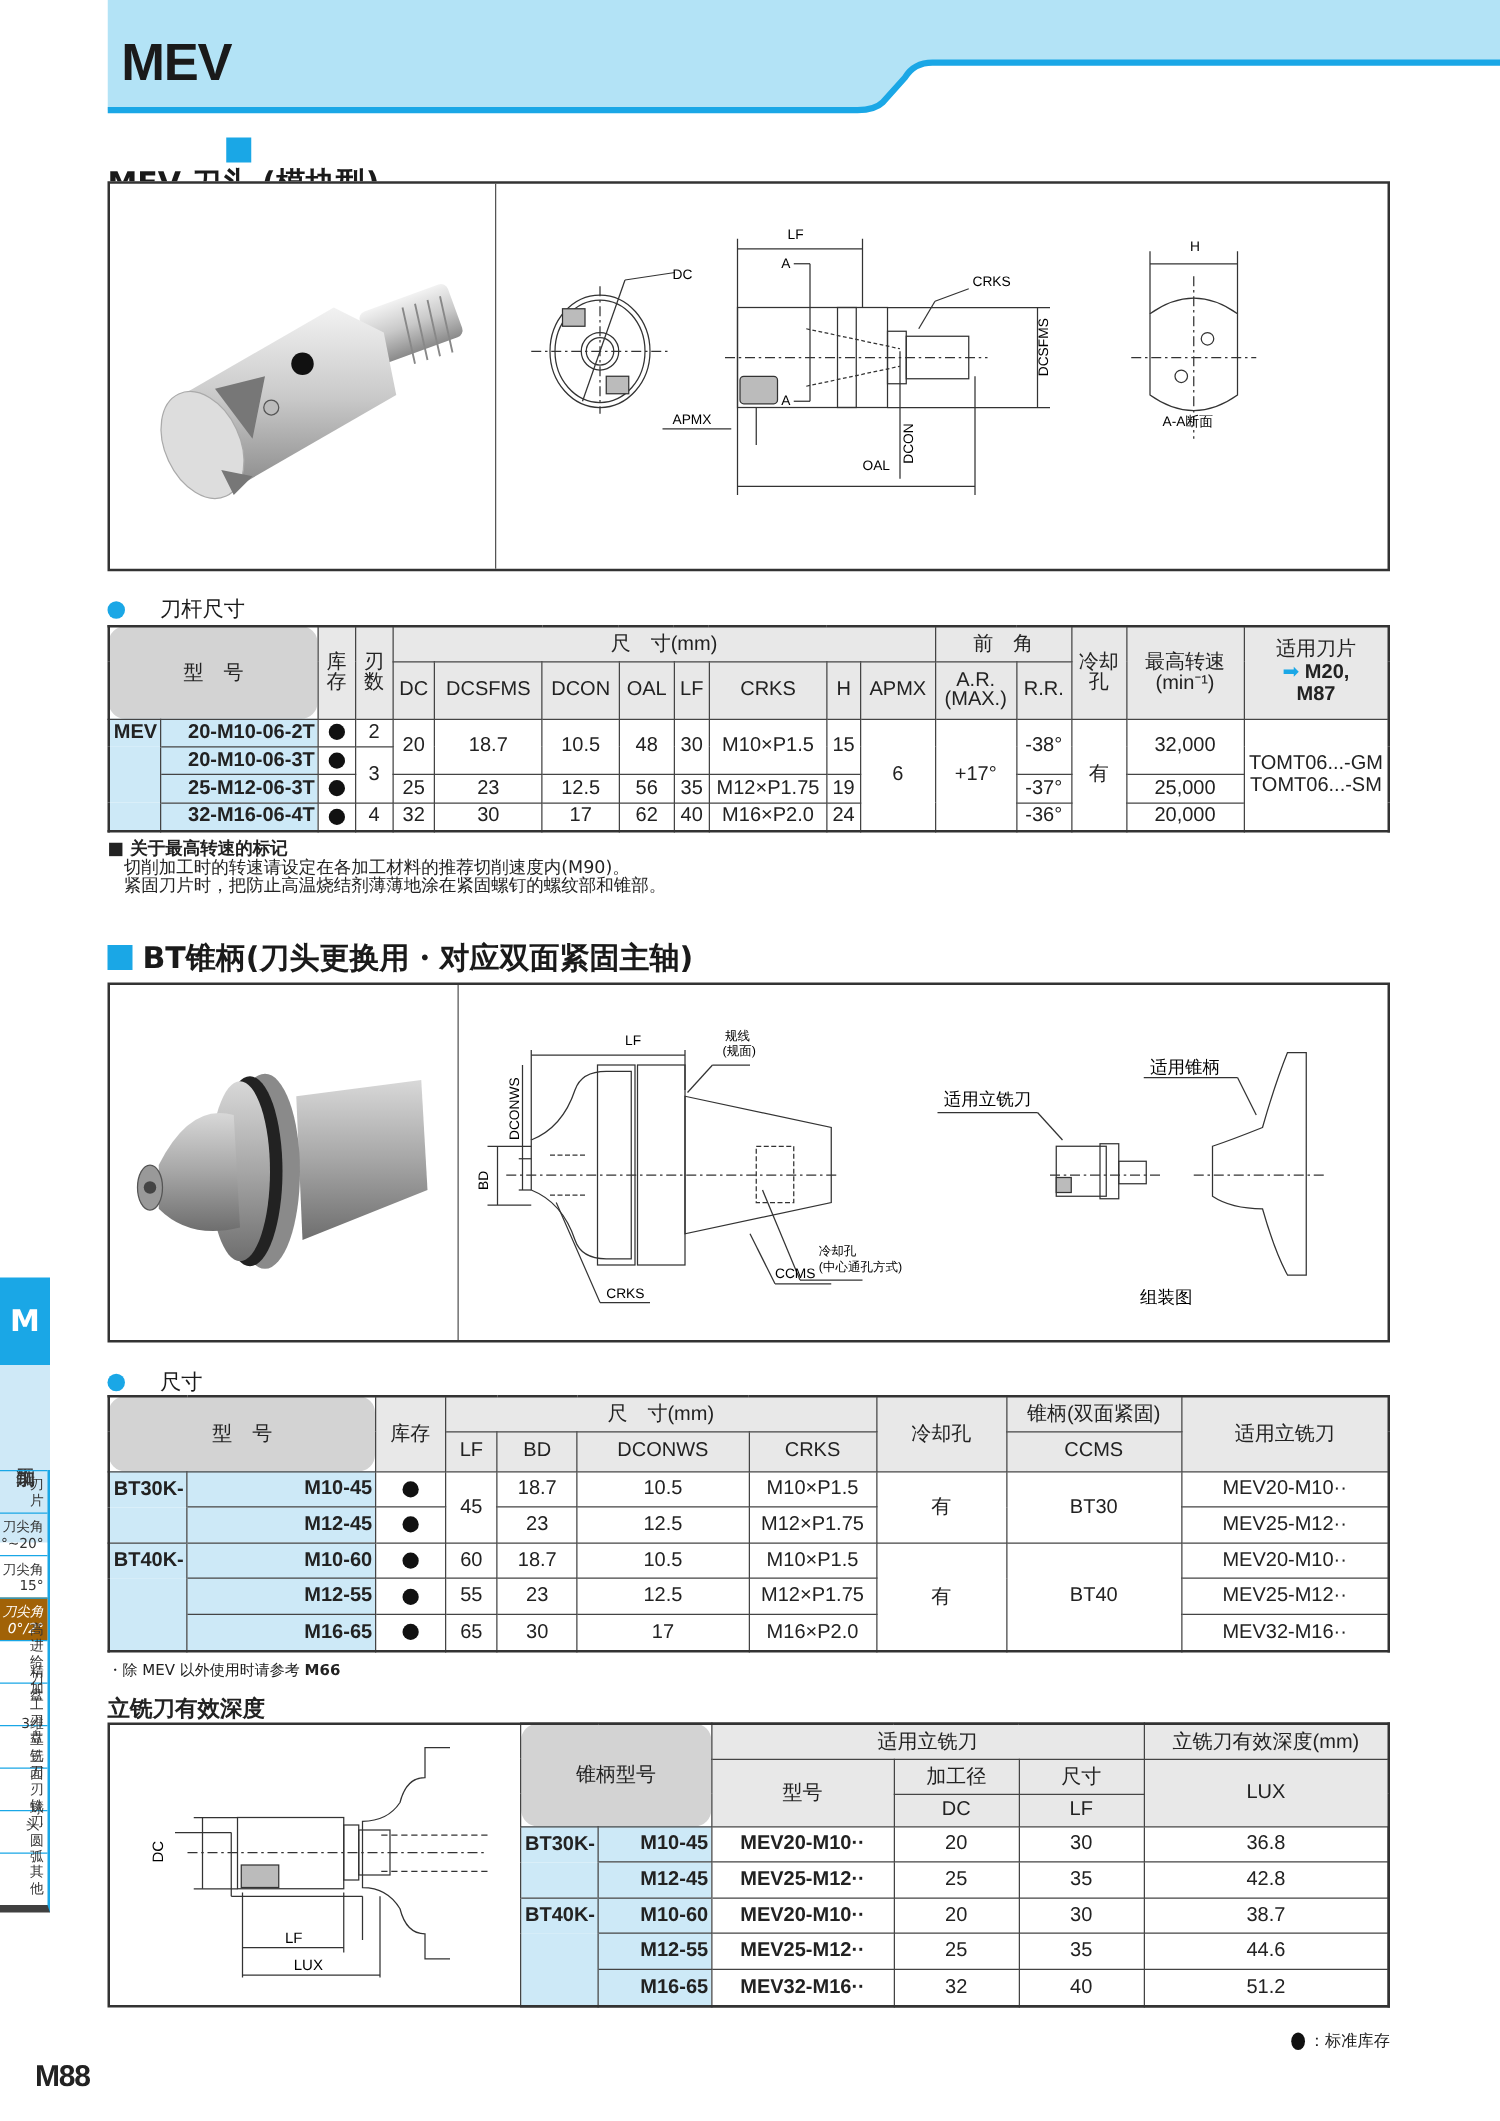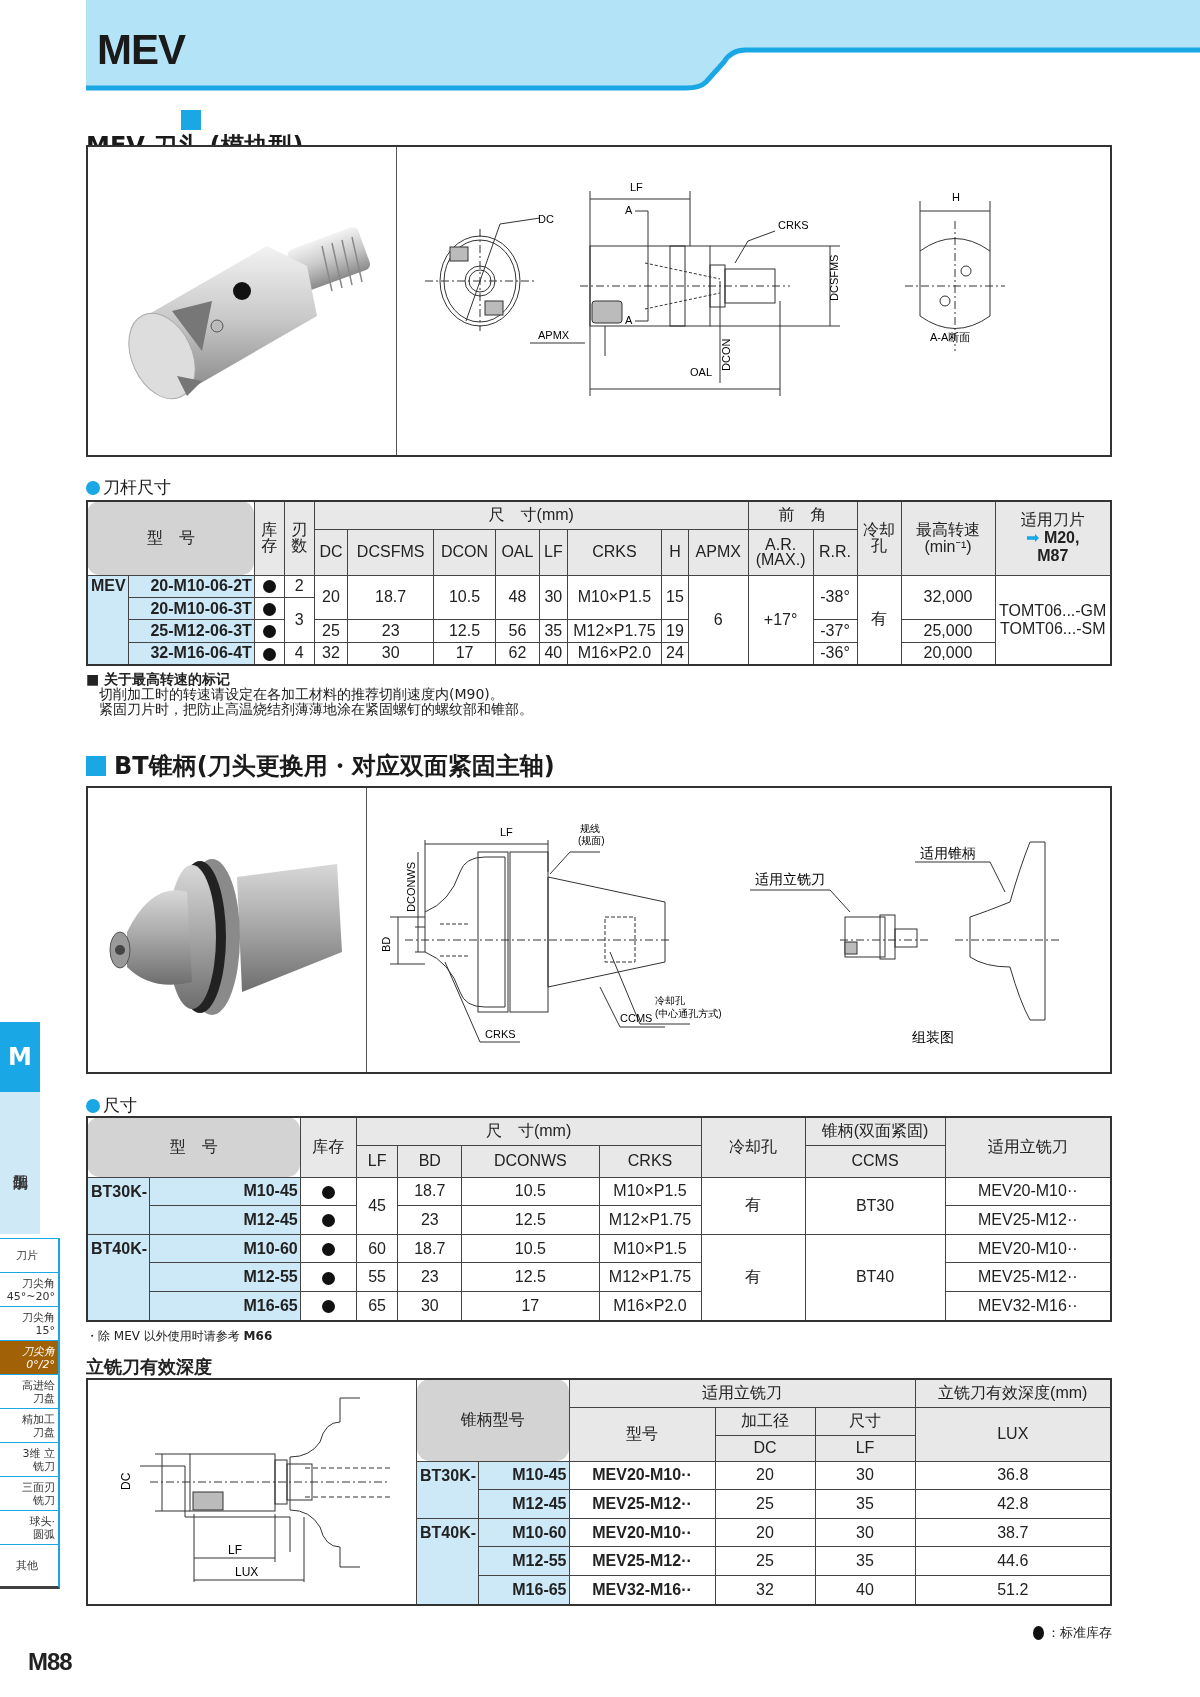--- a/index.html
+++ b/index.html
@@ -2,37 +2,37 @@
 <html><head>
 <meta charset="utf-8">
 <style>
   * { box-sizing: border-box; margin: 0; padding: 0; }
   body { width: 1200px; height: 1697px; background: #fff; font-family: "DejaVu Sans", "Liberation Sans", sans-serif; color: #222; position: relative; overflow: hidden; }
   .header-band { position: absolute; left: 86px; top: 0; width: 1114px; height: 92px; }
   .header-band svg { position: absolute; left: 0; top: 0; }
   .page-title { position: absolute; left: 97px; top: 26px; font-family: "Liberation Sans", sans-serif; font-weight: bold; font-size: 42px; color: #1a1a1a; letter-spacing: -1px; }
   .section-title { position: absolute; left: 86px; font-weight: bold; font-size: 24px; display: flex; align-items: center; color: #1a1a1a; }
   .section-title .sq { width: 20px; height: 20px; background: #1aa7e6; margin-right: 8px; display: inline-block; }
-  .subhead { position: absolute; left: 86px; font-size: 17px; display: flex; align-items: center; color: #1a1a1a; }
+  .subhead { position: absolute; left: 86px; font-size: 17px; display: flex; align-items: center; color: #1a1a1a; gap: 25px; }
   .subhead .dot { width: 14px; height: 14px; border-radius: 50%; background: #1aa7e6; display: inline-block; margin-right: 3px; }
   .fig-box { position: absolute; left: 86px; border: 2px solid #333; background: #fff; }
   .fig-box .divider { position: absolute; top: 0; bottom: 0; width: 1px; background: #555; }
   table.spec { position: absolute; border-collapse: collapse; font-size: 16px; font-family: "Liberation Sans", sans-serif; }
   table.spec td, table.spec th { border: 1px solid #444; text-align: center; padding: 0 2px; font-weight: normal; }
   table.spec th { background: #e8e8e8; }
   table.spec th.dark { background: #d3d3d3; border-radius: 13px; }
   table.spec td.model { background: #cde9f7; font-weight: bold; text-align: right; border-top: none; border-bottom: none; }
   table.spec td.model.top { border-top: 1px solid #444; }
   table.spec td.model.prefix { text-align: left; padding-left: 3px; }
   table.spec { border: 2px solid #333; }
   .notes { position: absolute; left: 86px; top: 672px; font-size: 14px; line-height: 15px; color: #222; }
   .notes .ind { padding-left: 13px; }
   .side-m { position: absolute; left: 0; top: 1022px; width: 40px; height: 70px; background: #1aa7e6; color: #fff; font-weight: bold; font-size: 24px; display: flex; align-items: center; justify-content: center; }
   .side-cat { position: absolute; left: 0; top: 1092px; width: 40px; height: 142px; background: #cfe9f7; color: #333; font-size: 15px; writing-mode: vertical-rl; text-orientation: upright; display: flex; align-items: center; justify-content: center; letter-spacing: 0; }
-  .side-list { position: absolute; left: 0; top: 1238px; width: 60px; border-right: 2px solid #1aa7e6; border-bottom: 3px solid #404040; }
+  .side-list { position: absolute; left: 0; top: 1176px; width: 40px; border-right: 2px solid #1aa7e6; border-bottom: 6px solid #404040; }
   .side-list div { border-top: 1px solid #1aa7e6; font-size: 11px; color: #333; height: 34px; display: flex; flex-direction: column; justify-content: center; align-items: flex-end; padding-right: 3px; line-height: 13px; text-align: right; }
   .side-list div.active { background: #a16207; color: #fff; font-style: italic; }
   .side-list div.left { align-items: flex-start; padding-left: 16px; }
   .page-num { position: absolute; left: 28px; top: 1648px; font-weight: bold; font-size: 24px; font-family: "Liberation Sans", sans-serif; letter-spacing: -1px; }
   .legend { position: absolute; right: 88px; top: 1624px; font-size: 13px; display: flex; align-items: center; }
   .legend .ball { width: 11px; height: 14px; border-radius: 50%; background: #111; display: inline-block; margin-right: 3px; }
   .note2 { position: absolute; left: 86px; top: 1328px; font-size: 12px; }
   .sublabel { position: absolute; left: 86px; top: 1355px; font-size: 18px; font-weight: bold; }
   .ball-cell { display: inline-block; width: 13px; height: 13px; border-radius: 50%; background: #111; vertical-align: middle; }
   svg text { font-family: "Liberation Sans", sans-serif; }

